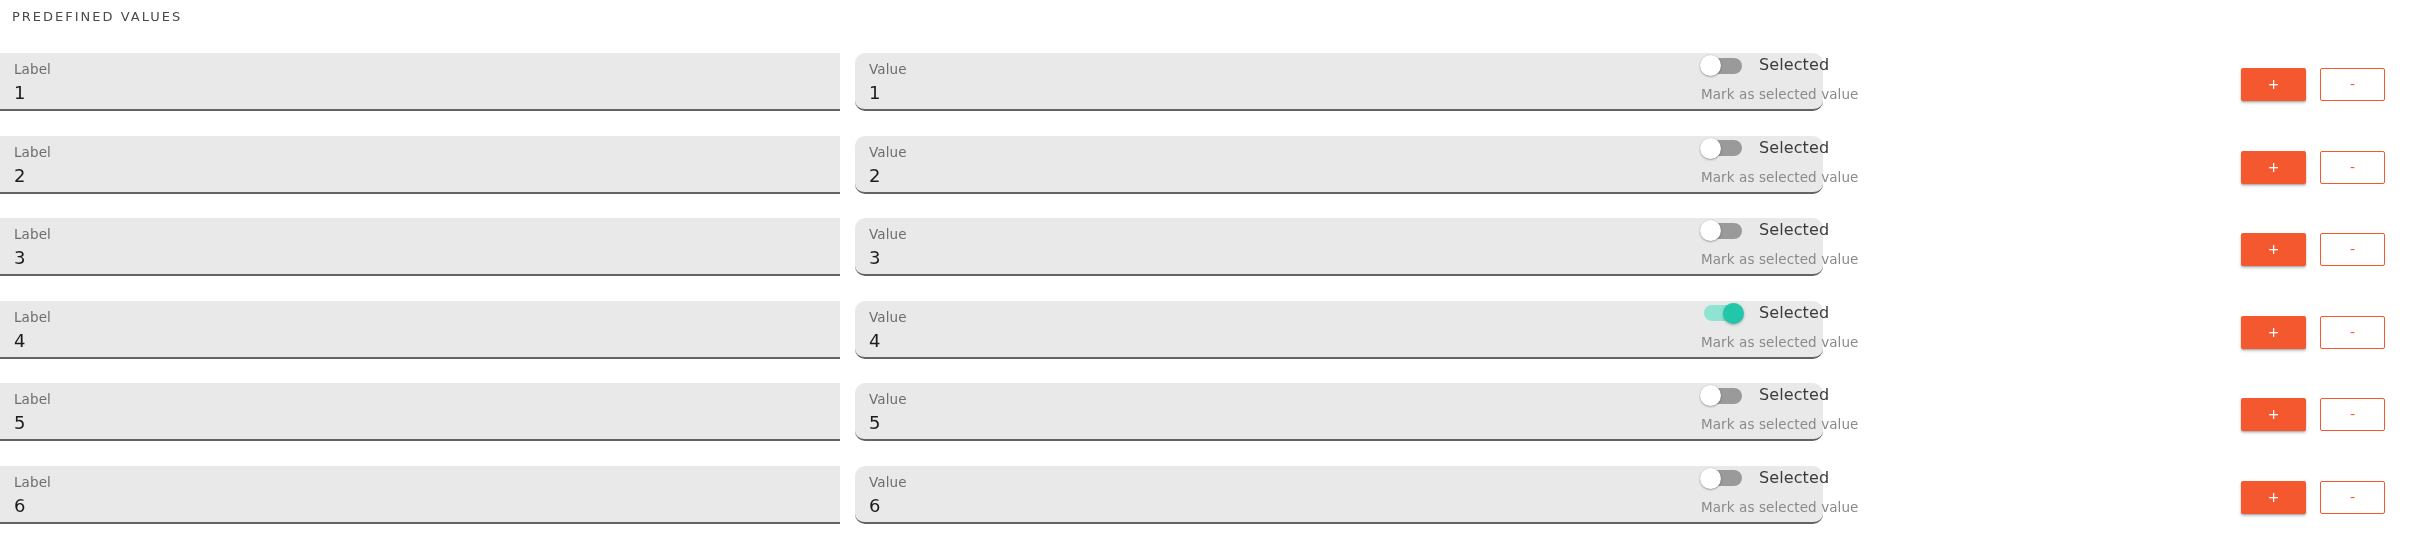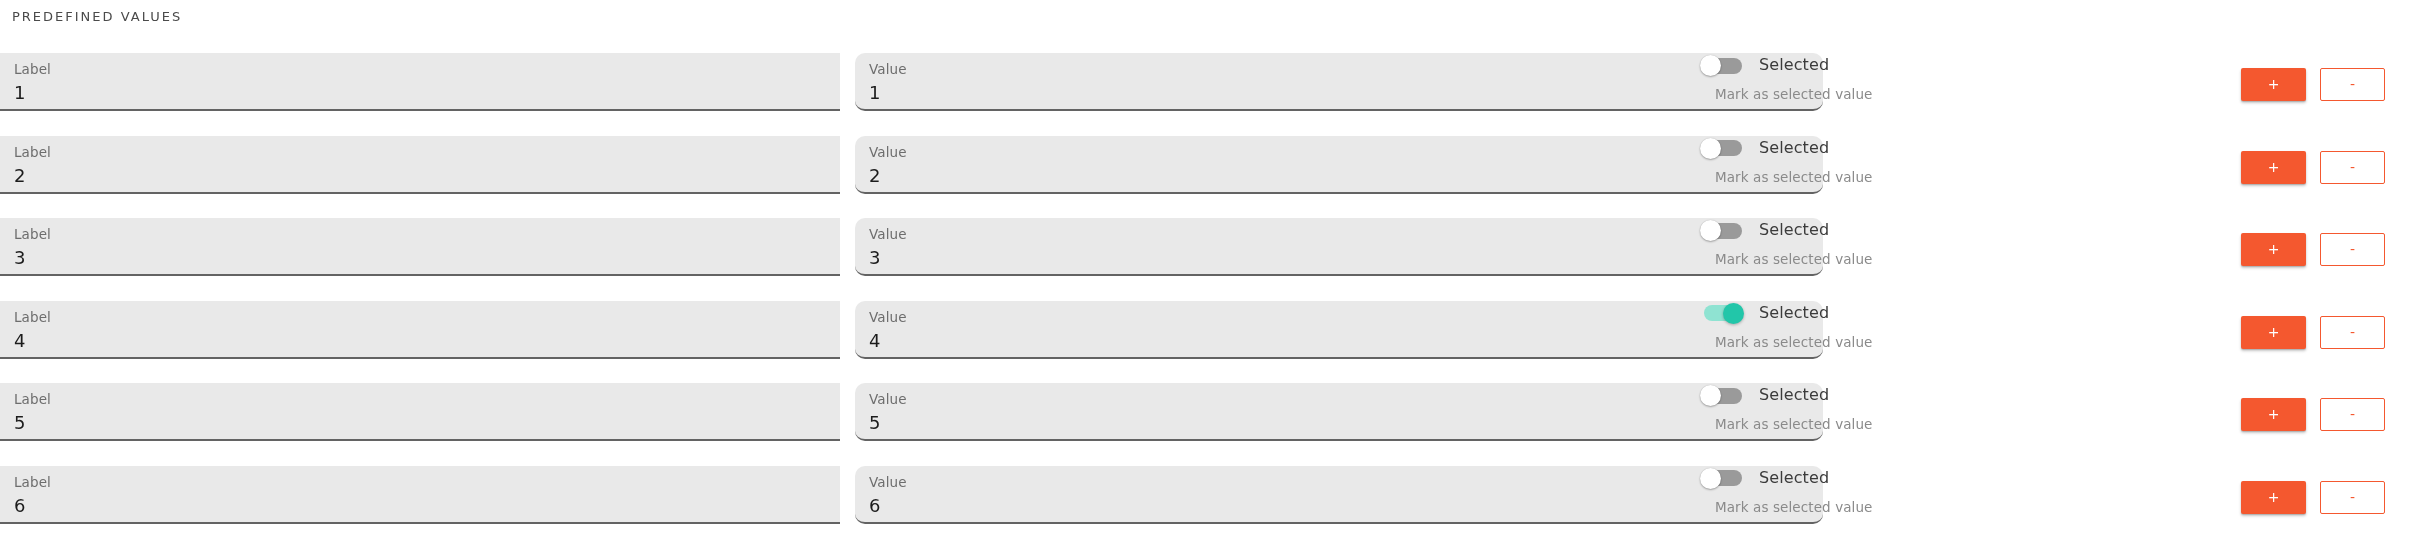--- a/index.html
+++ b/index.html
@@ -142,21 +142,21 @@
     margin-left: 15px;
     font-size: 16px;
     line-height: 19px;
     color: #3b3b3b;
     letter-spacing: 0.1px;
     white-space: nowrap;
   }
 
   .toggle-help {
     margin-top: 5px;
-    margin-left: 15px;
+    margin-left: 1px;
     font-size: 13.5px;
     line-height: 16px;
     color: #8a8a8a;
     letter-spacing: 0.1px;
     white-space: nowrap;
   }
 
   
   .actions {
     position: absolute;

